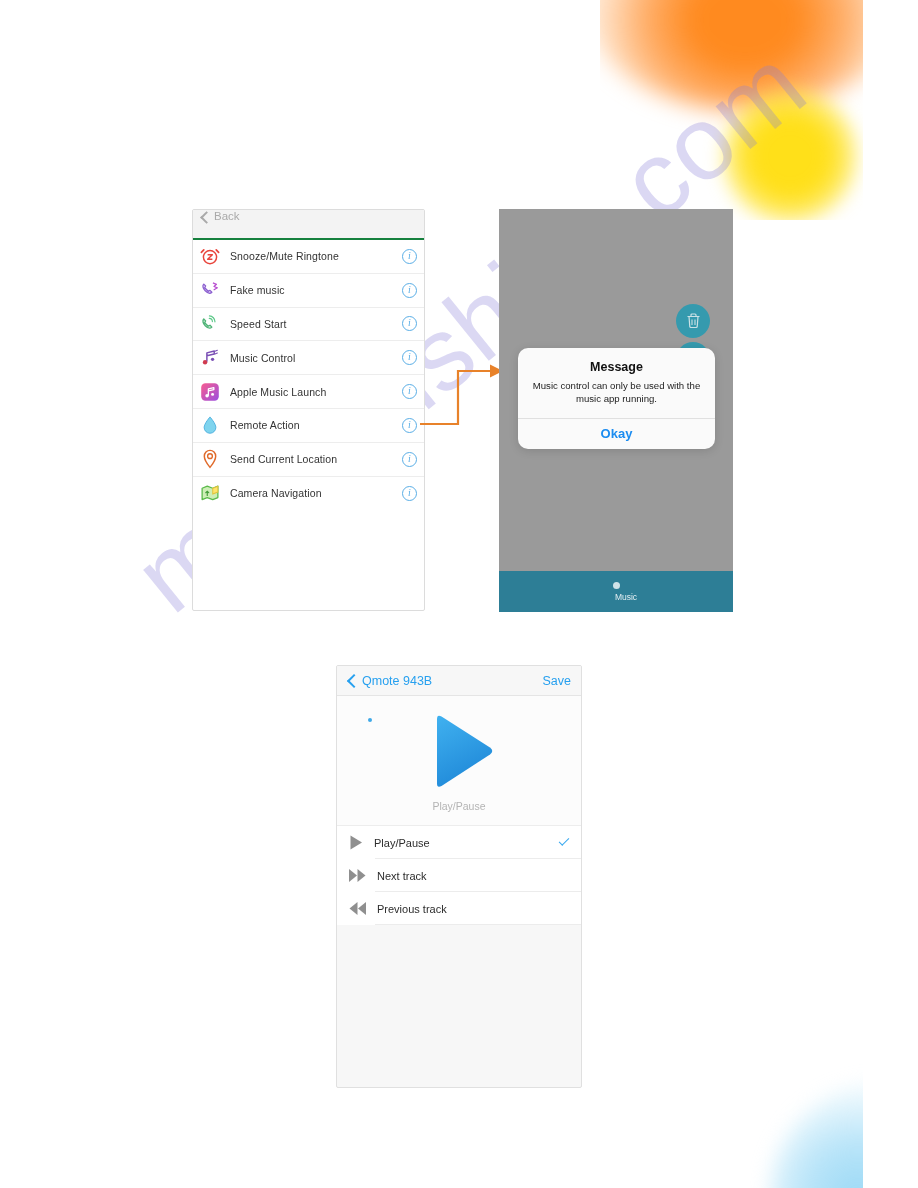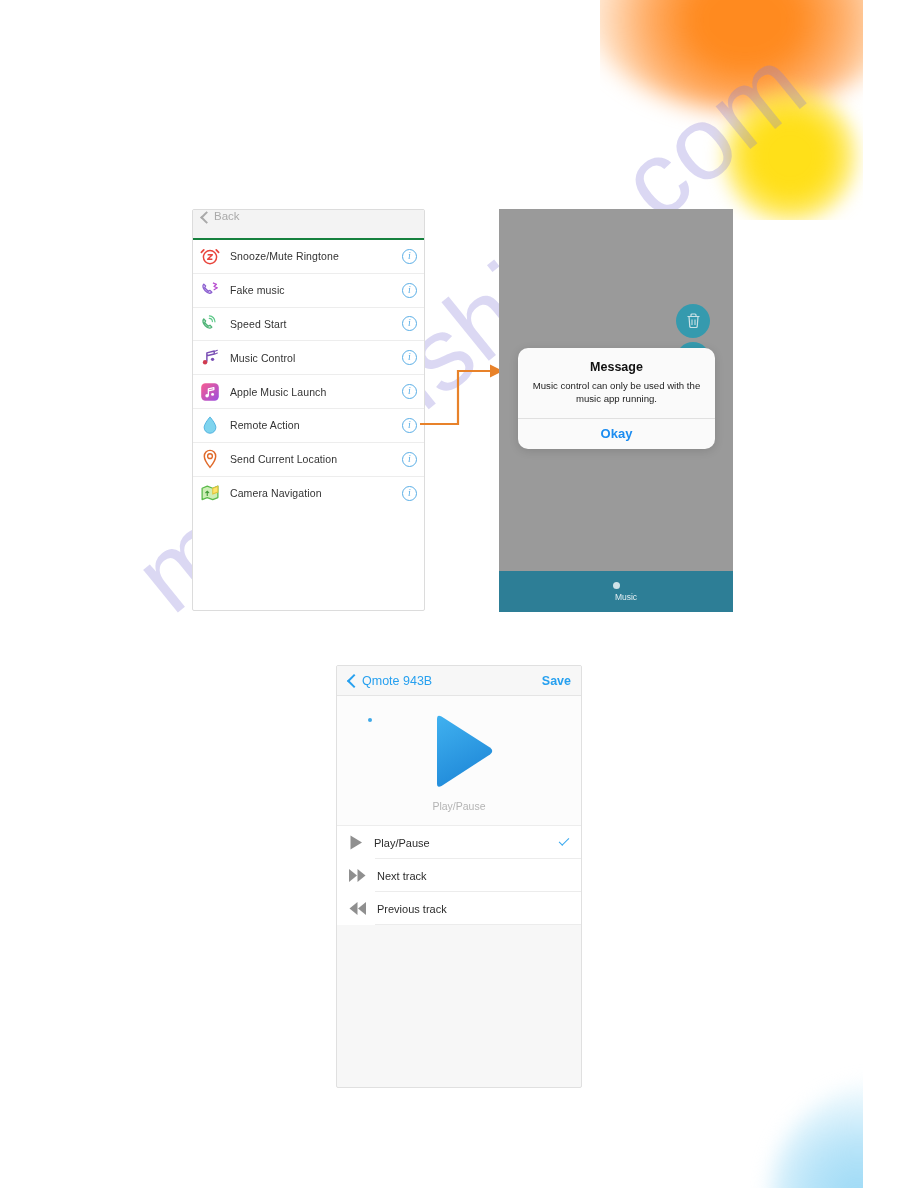--- a/index.html
+++ b/index.html
@@ -351,21 +351,21 @@
     border-bottom: 2px solid #27a0ef;
     transform: rotate(45deg);
   }
   .e-title {
     font-size: 12.5px;
     color: #27a0ef;
     flex: 1 1 auto;
   }
   .e-save {
     font-size: 12.5px;
-    font-weight: bold;
+    font-weight: normal;
     color: #27a0ef;
   }
   .e-hero {
     height: 129px;
     background: #fcfcfc;
     display: flex;
     flex-direction: column;
     align-items: center;
     justify-content: center;
     position: relative;

